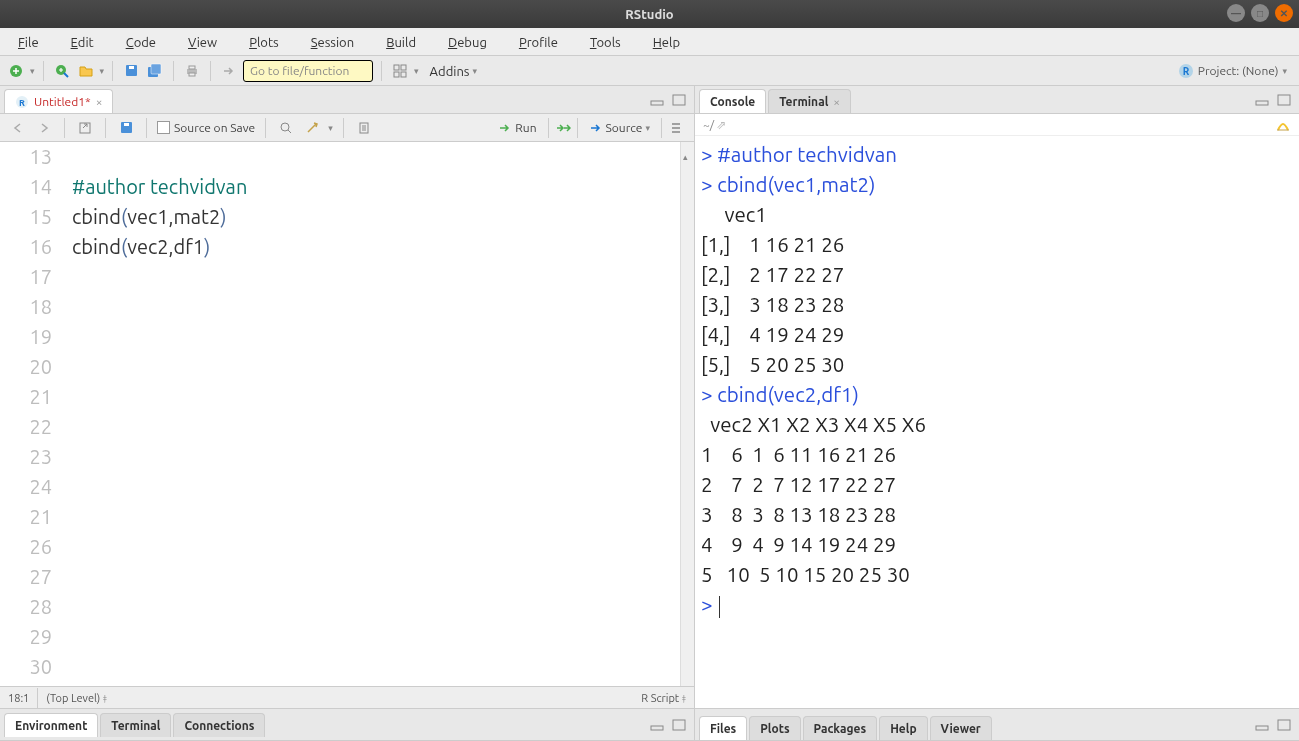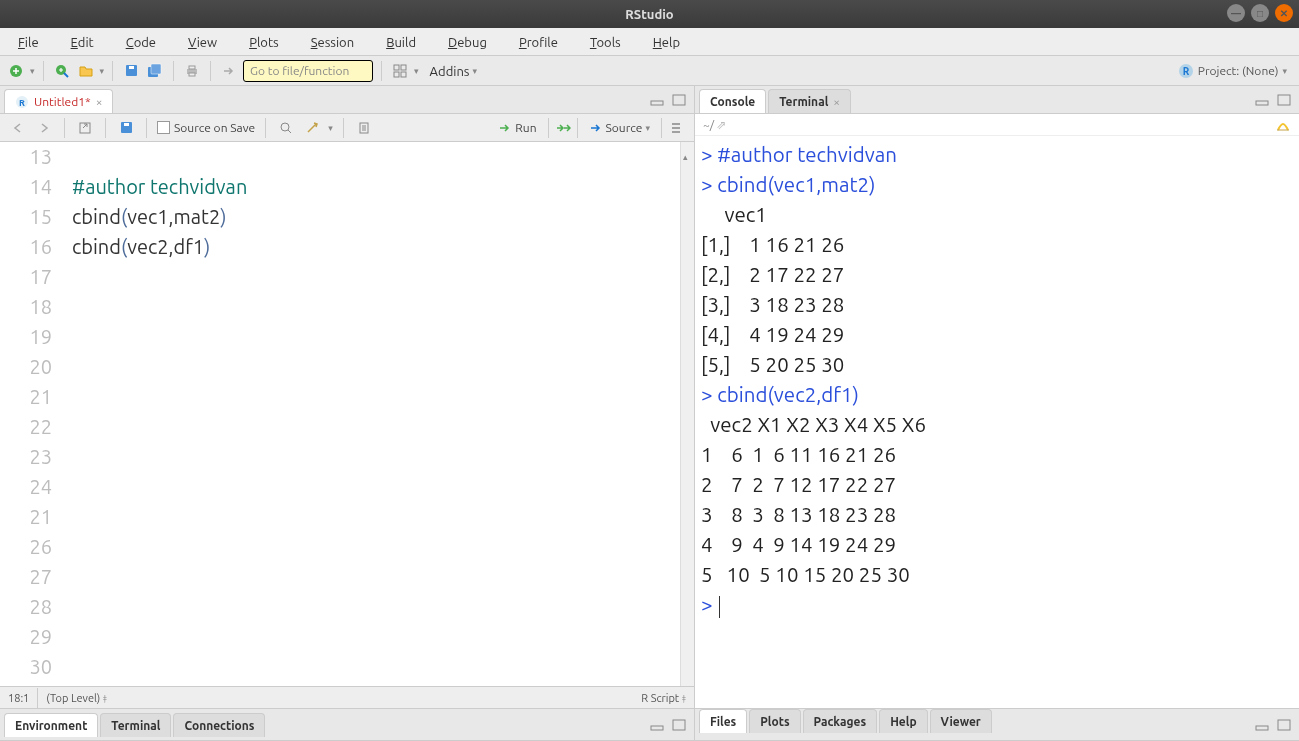--- a/index.html
+++ b/index.html
@@ -349,21 +349,21 @@
         <span style="margin-left:auto;margin-right:6px" class="tb-ic">
             <svg width="16" height="14">
               <path d="M3 12c4-8 6-8 10 0" fill="none" stroke="#f4c430" stroke-width="2"></path>
               <path d="M2 12h12" stroke="#c4a24a"></path>
             </svg>
           </span>
       </div>
       <div class="console-body" id="consolebody"><div class="cb">&gt; #author techvidvan</div><div class="cb">&gt; cbind(vec1,mat2)</div><div>     vec1         </div><div>[1,]    1 16 21 26</div><div>[2,]    2 17 22 27</div><div>[3,]    3 18 23 28</div><div>[4,]    4 19 24 29</div><div>[5,]    5 20 25 30</div><div class="cb">&gt; cbind(vec2,df1)</div><div>  vec2 X1 X2 X3 X4 X5 X6</div><div>1    6  1  6 11 16 21 26</div><div>2    7  2  7 12 17 22 27</div><div>3    8  3  8 13 18 23 28</div><div>4    9  4  9 14 19 24 29</div><div>5   10  5 10 15 20 25 30</div><div><span class="cb">&gt;</span> <span class="cursor-line"></span></div></div>
     </div>
     <div class="pane pane-bottom">
-      <div class="tabstrip" style="height:100%;align-items:flex-start">
+      <div class="tabstrip" style="height:100%;align-items:flex-end">
         <div class="tab">
             <b>Files</b>
           </div>
         <div class="tab inactive">
             <b>Plots</b>
           </div>
         <div class="tab inactive">
             <b>Packages</b>
           </div>
         <div class="tab inactive">

